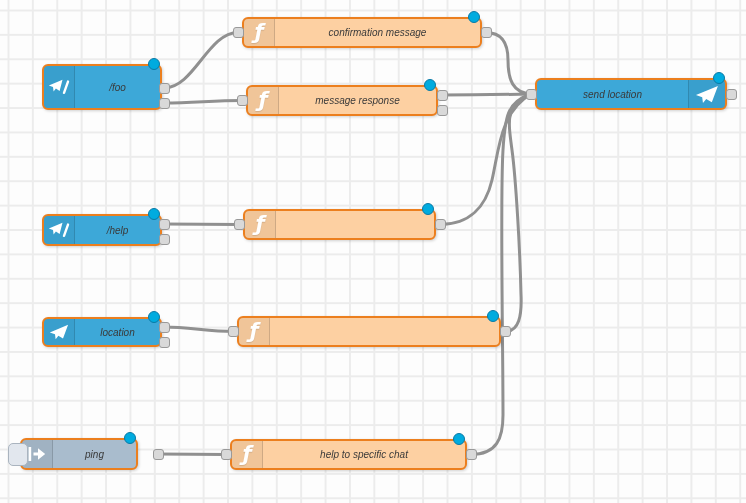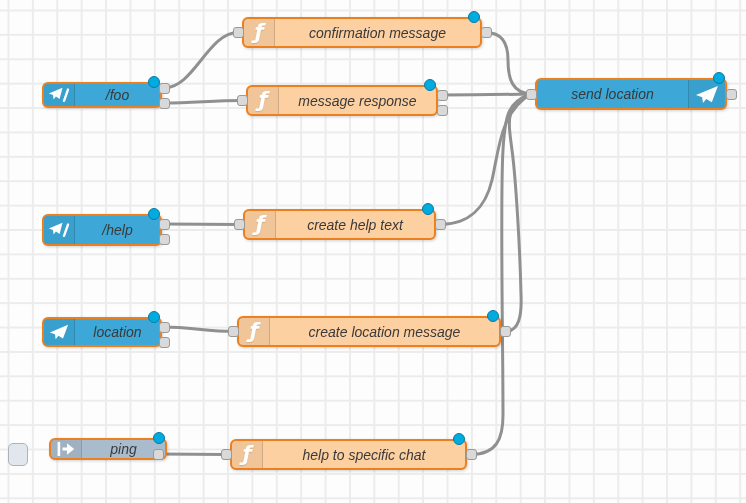--- a/index.html
+++ b/index.html
@@ -19,21 +19,21 @@
   #wires{position:absolute;left:0;top:0;width:746px;height:503px;}
   #wires path{fill:none;stroke:#909090;stroke-width:3;stroke-linecap:round;}
   .node{
     position:absolute;box-sizing:border-box;
     border:2.5px solid #ec7f1e;border-radius:6px;
     display:flex;align-items:center;
     box-shadow:1px 1px 3px rgba(0,0,0,0.18);
   }
   .node .label{
     flex:1;text-align:center;
-    font-size:14px;font-style:italic;color:#3a3a3a;
+    font-size:10px;font-style:italic;color:#3a3a3a;
     white-space:nowrap;overflow:hidden;
   }
   .blue{background:#3da8d8;}
   .fn{background:#fdd0a2;}
   .inject{background:#a9bccd;}
   .strip{
     position:relative;width:30px;align-self:stretch;flex:0 0 30px;
     background:rgba(0,0,0,0.05);
     display:flex;align-items:center;justify-content:center;
   }
@@ -76,21 +76,21 @@
     <path d="M471,454.5 C497,454.5 503,438 503,415 C503,340 500,200 503,150 C505,117 507,102 531,94"></path>
     <path d="M164,224 C192,224 211,224.5 239,224.5"></path>
     <path d="M164,327 C189,327 208,331.5 233,331.5"></path>
     <path d="M158,454 C181,454 203,454.5 226,454.5"></path>
   </svg>
 
   <div class="inject-btn"></div>
 
   <div class="nodes-layer">
 
-    <div class="node blue" style="left:42px;top:82px;width:120px;height:26px">
+    <div class="node blue" style="left:42px;top:64px;width:120px;height:46px">
       <div class="strip left">
         <svg width="22" height="17" viewBox="0 0 22 17">
             <path d="M14.5,0.7 L0.8,6.5 L5.0,8.0 L5.6,12.6 L7.9,9.6 L11.6,12.0 Z" fill="#fff"></path>
             <path d="M16,13.8 L20,2.6" stroke="#fff" stroke-width="2.4" stroke-linecap="round"></path>
           </svg>
       </div>
       <span class="label">/foo</span>
       <div class="badge" style="left:104px"></div>
     </div>
 
@@ -128,43 +128,41 @@
           </svg>
       </div>
       <span class="label">/help</span>
       <div class="badge" style="left:104px"></div>
     </div>
 
     <div class="node fn" style="left:243px;top:209px;width:193px;height:31px">
       <div class="strip left">
           <span class="fglyph">ƒ</span>
         </div>
-      <span class="label">create help text</span>
       <div class="badge" style="left:177px"></div>
     </div>
 
     <div class="node blue" style="left:42px;top:317px;width:120px;height:30px">
       <div class="strip left">
         <svg width="20" height="16" viewBox="0 0 22 17">
             <path d="M21,0.6 L0.9,9.0 L6.6,11.0 L7.3,16.4 L10.3,12.6 L15.4,15.7 Z" fill="#fff"></path>
           </svg>
       </div>
       <span class="label">location</span>
       <div class="badge" style="left:104px"></div>
     </div>
 
     <div class="node fn" style="left:237px;top:316px;width:264px;height:31px">
       <div class="strip left">
           <span class="fglyph">ƒ</span>
         </div>
-      <span class="label">create location message</span>
       <div class="badge" style="left:248px"></div>
     </div>
 
-    <div class="node inject" style="left:49px;top:438px;width:118px;height:22px">
+    <div class="node inject" style="left:20px;top:438px;width:118px;height:32px">
       <div class="strip left">
         <svg width="18" height="16" viewBox="0 0 18 16">
             <rect x="0.6" y="1" width="2.6" height="14" fill="#fff"></rect>
             <path d="M5.5,6.6 h4.5 v-4.4 l7.2,5.8 l-7.2,5.8 v-4.4 h-4.5 z" fill="#fff"></path>
           </svg>
       </div>
       <span class="label">ping</span>
       <div class="badge" style="left:102px"></div>
     </div>
 

